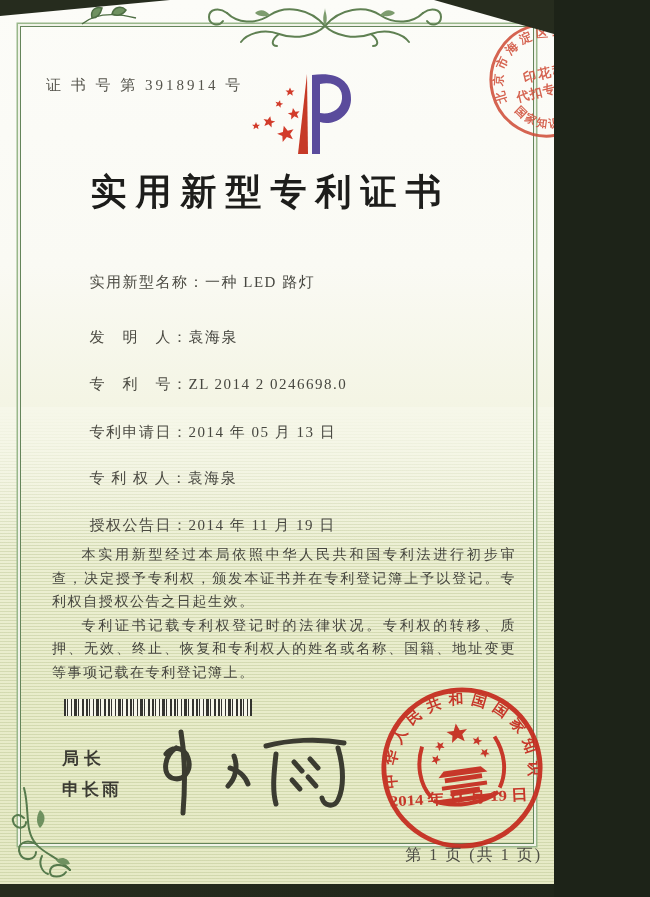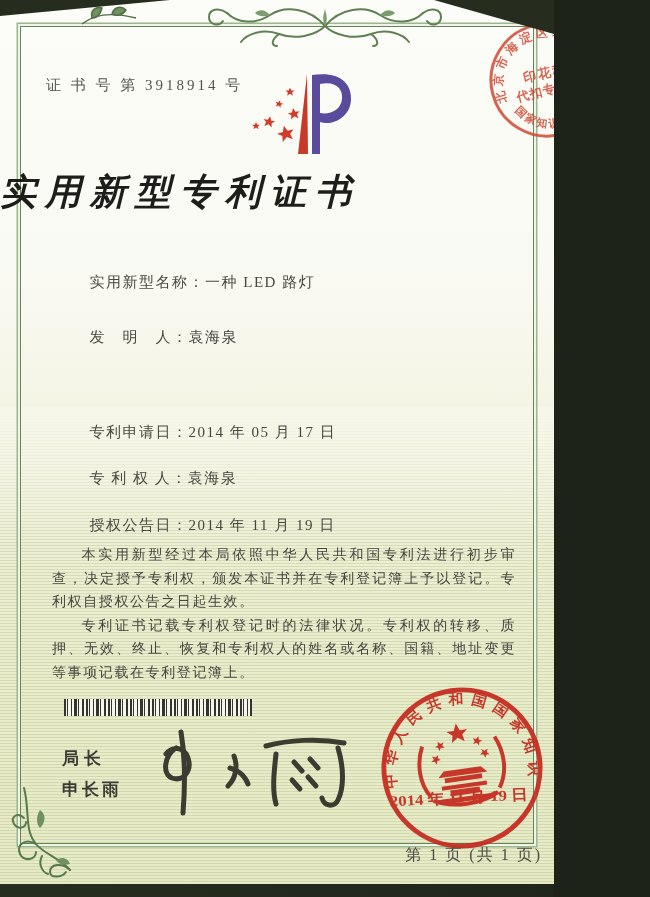--- a/index.html
+++ b/index.html
@@ -17,22 +17,22 @@
   .sh-tr{position:absolute;right:0;top:0;width:0;height:0;border-top:34px solid #262c1e;border-left:120px solid transparent;}
   .sh-b{position:absolute;left:0;right:0;bottom:0;height:13px;
         background:linear-gradient(90deg,rgba(38,44,30,0) 0,rgba(38,44,30,0) 5%,#262c1e 11%,#20261a 100%);}
   
   #frame{position:absolute;left:20px;top:26px;right:20px;bottom:40px;
          border:1.5px solid #64845a;
          box-shadow:0 0 0 2px rgba(250,250,242,.9), 0 0 0 3.5px #9ab88b;}
   .orn{position:absolute;pointer-events:none;}
   
   #cert-no{position:absolute;left:46px;top:76px;font-size:15px;letter-spacing:3px;color:#55544c;}
-  #title{position:absolute;left:0;right:13px;top:168px;text-align:left;font-size:36px;font-weight:600;
-         color:#1d1d1b;letter-spacing:9px;font-style:italic;}
+  #title{position:absolute;left:0;right:13px;top:168px;text-align:center;font-size:36px;font-weight:600;
+         color:#1d1d1b;letter-spacing:9px;}
   .row{position:absolute;left:58px;font-size:15px;color:#4b4a42;letter-spacing:1.5px;white-space:pre;}
   .row .lab{color:#4b4a42;}
   .row .val{color:#474740;}
   #paras{position:absolute;left:52px;right:38px;top:526px;margin-top:17px;}
   #paras p{margin:0;font-size:14px;line-height:23.5px;letter-spacing:1.6px;color:#45453e;
            text-indent:2.1em;text-align:justify;}
   #barcode{position:absolute;left:64px;top:699px;width:188px;height:17px;opacity:.88;
            background:repeating-linear-gradient(90deg,
              #1c1c1c 0 2px,#f8f8f0 2px 3px,#1c1c1c 3px 4px,#f8f8f0 4px 7px,
              #1c1c1c 7px 8px,#f8f8f0 8px 10px,#1c1c1c 10px 13px,#f8f8f0 13px 14px,
@@ -157,22 +157,25 @@
     </svg>
 
     <div id="title">实用新型专利证书</div>
 
     <div class="row" style="top:311px">
       <span class="lab">发　明　人：</span><span class="val">袁海泉</span>
     </div>
     <div class="row" style="top:256px">
       <span class="lab">实用新型名称：</span><span class="val">一种 LED 路灯</span>
     </div>
+    <div class="row" style="top:358px">
+      <span class="lab">专　利　号：</span><span class="val">ZL 2014 2 0246698.0</span>
+    </div>
     <div class="row" style="top:406px">
-      <span class="lab">专利申请日：</span><span class="val">2014 年 05 月 17 日</span>
+      <span class="lab">专利申请日：</span><span class="val">2014 年 05 月 13 日</span>
     </div>
     <div class="row" style="top:452px">
       <span class="lab">专 利 权 人：</span><span class="val">袁海泉</span>
     </div>
     <div class="row" style="top:499px">
       <span class="lab">授权公告日：</span><span class="val">2014 年 11 月 19 日</span>
     </div>
 
     <div id="paras">
       <p>本实用新型经过本局依照中华人民共和国专利法进行初步审查，决定授予专利权，颁发本证书并在专利登记簿上予以登记。专利权自授权公告之日起生效。</p>

